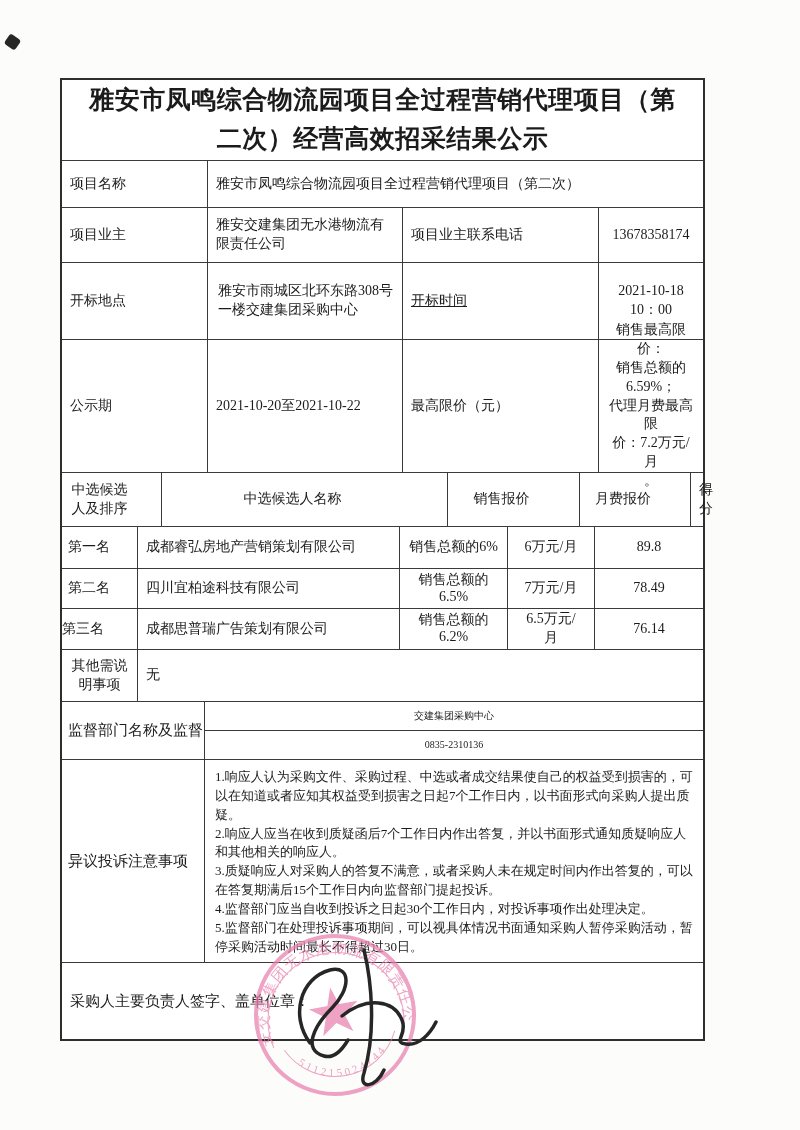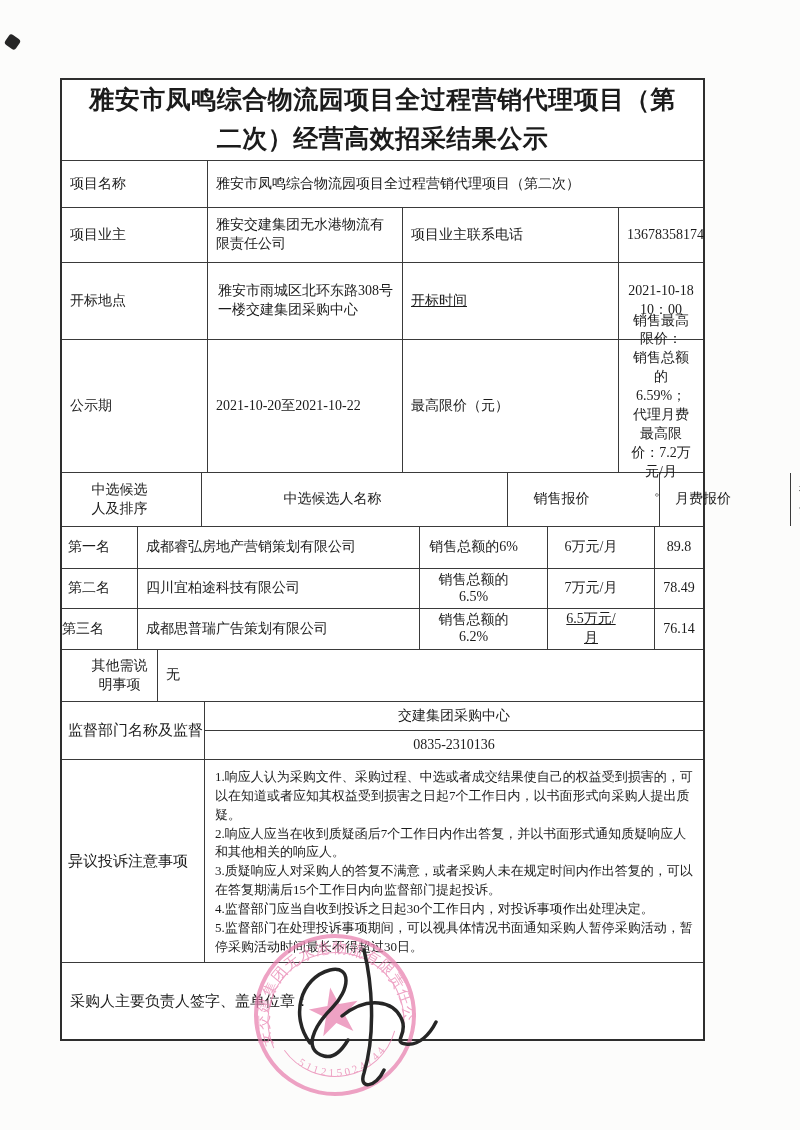--- a/index.html
+++ b/index.html
@@ -20,32 +20,32 @@
     border:2px solid #2e2e2e;background:#fff;box-sizing:border-box;
   }
   .row{display:flex;border-top:1px solid #3a3a3a;box-sizing:border-box;align-items:stretch;}
   .row:first-child{border-top:none;}
   .cell{
     box-sizing:border-box;border-left:1px solid #3a3a3a;
     padding:4px 8px;display:flex;align-items:center;
     font-size:14px;line-height:1.35;
   }
   .cell:first-child{border-left:none;}
-  .c{justify-content:center;text-align:center;margin-left:20px;}
+  .c{justify-content:center;text-align:center;}
   .pre{white-space:pre-line;}
   .clip{white-space:nowrap;overflow:hidden;}
   .title-row .cell{
     font-weight:bold;font-size:25px;line-height:1.55;
     justify-content:center;text-align:center;white-space:pre-line;
     letter-spacing:0.5px;width:100%;
   }
   .split{flex-direction:column;padding:0;align-items:stretch;}
   .split > div{
     flex:1;display:flex;align-items:center;justify-content:center;
-    text-align:center;box-sizing:border-box;font-size:14px;
+    text-align:center;box-sizing:border-box;font-size:10px;
   }
   .split > div + div{border-top:1px solid #3a3a3a;}
   .obj-cell{display:block;padding:8px 10px;font-size:13px;line-height:1.45;}
   .obj-cell > div{margin:0;}
   .stamp{position:absolute;left:245px;top:925px;width:180px;height:180px;opacity:0.72;transform:rotate(-10deg);}
   .stamp *{fill:none;stroke:#e87fae;}
   .stamp text, .stamp textPath{fill:#e87fae;stroke:none;font-family:"Liberation Serif","DejaVu Serif",serif;}
   .stamp .star{fill:#e87fae;stroke:none;}
   .sig{position:absolute;left:272px;top:938px;width:185px;height:160px;}
   .sig path{fill:none;stroke:#262626;stroke-width:3.5;stroke-linecap:round;}
@@ -119,21 +119,21 @@
 6.5%</div>
       <div class="cell c" style="flex:0 0 87px;padding:4px 4px;">7万元/月</div>
       <div class="cell c" style="flex:1;">78.49</div>
     </div>
 
     <div class="row" style="height:41px;">
       <div class="cell" style="flex:0 0 75px;padding:4px 0;">第三名</div>
       <div class="cell" style="flex:0 0 262px;">成都思普瑞广告策划有限公司</div>
       <div class="cell c pre" style="flex:0 0 108px;padding:2px 4px;line-height:1.2;">销售总额的
 6.2%</div>
-      <div class="cell c" style="flex:0 0 87px;padding:4px 12px;text-decoration:underline;">6.5万元/月</div>
+      <div class="cell c" style="flex:0 0 87px;padding:4px 12px;">6.5万元/月</div>
       <div class="cell c" style="flex:1;">76.14</div>
     </div>
 
     <div class="row" style="height:52px;">
       <div class="cell c" style="flex:0 0 75px;padding:4px 4px;">其他需说明事项</div>
       <div class="cell" style="flex:1;">无</div>
     </div>
 
     <div class="row" style="height:58px;">
       <div class="cell clip" style="flex:0 0 142px;padding:4px 0 4px 6px;font-size:15px;">监督部门名称及监督电</div>

